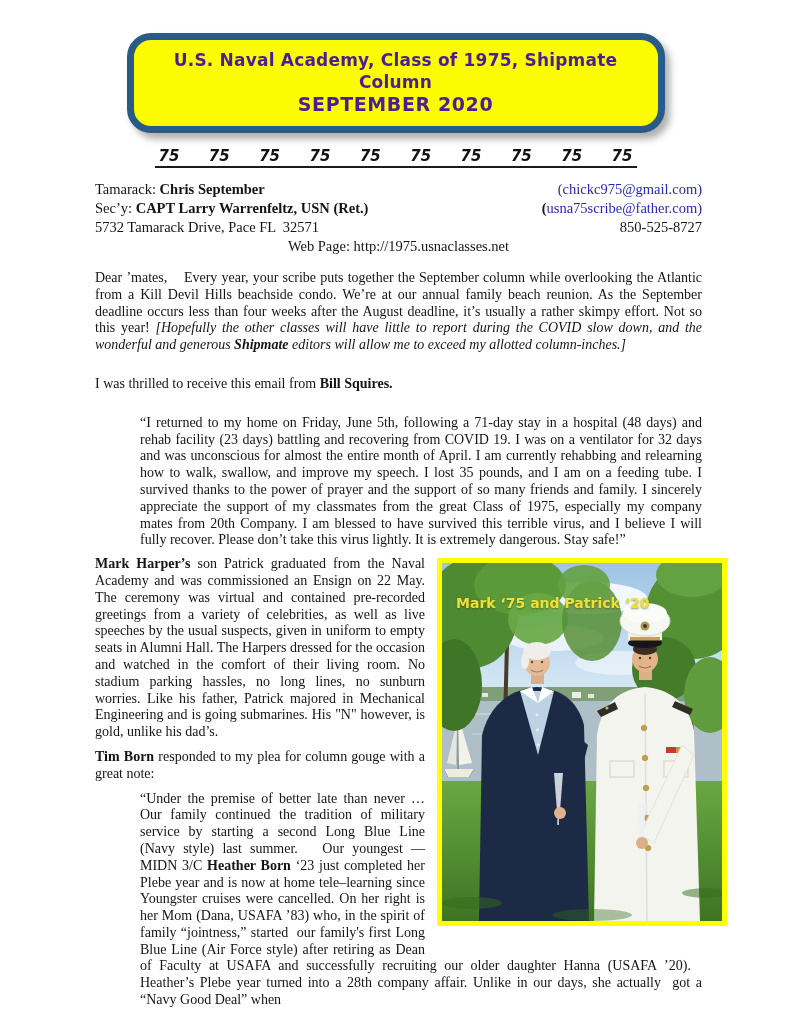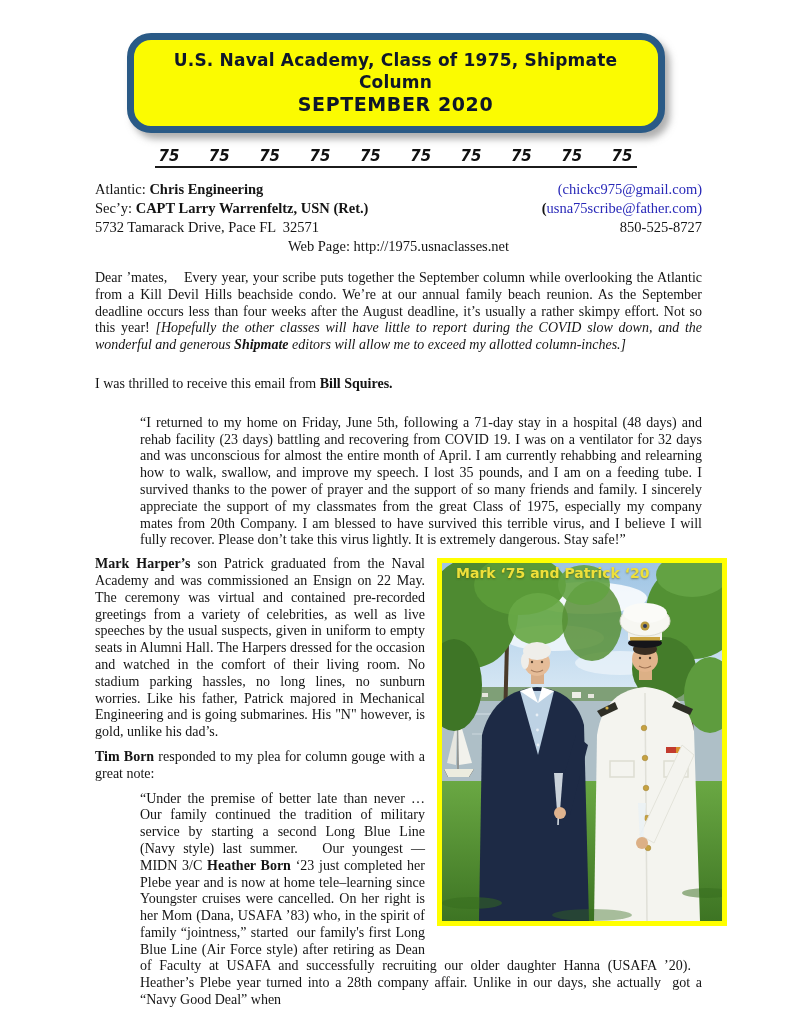--- a/index.html
+++ b/index.html
@@ -4,21 +4,21 @@
 <style>
   html,body{margin:0;padding:0;}
   body{
     width:791px;height:1024px;background:#ffffff;overflow:hidden;position:relative;
     font-family:"Liberation Serif", serif;color:#141414;
   }
   .banner{
     box-sizing:border-box;width:538px;margin:33px auto 0;
     background:#fbfb01;border:7px solid #2a5a86;border-radius:24px;
     padding:9px 4px 11px;text-align:center;
-    font-family:"DejaVu Sans", sans-serif;font-weight:bold;color:#0f172a;
+    font-family:"DejaVu Sans", sans-serif;font-weight:bold;color:#4c1d95;
     box-shadow:5px 6px 7px rgba(110,110,110,.55);
   }
   .banner-line1{font-size:17px;line-height:22px;letter-spacing:.2px;}
   .banner-line2{font-size:19px;line-height:22px;letter-spacing:.6px;}
   .row75{
     width:474px;margin:14px auto 0;display:flex;justify-content:space-between;
     border-bottom:2px solid #1b1b1b;padding:0 4px 1px;
     font-family:"DejaVu Sans", sans-serif;font-weight:bold;font-style:italic;font-size:15px;color:#111;gap:12px;
   }
   .content{margin:12px 89px 0 95px;font-size:14px;line-height:16.8px;}
@@ -34,21 +34,21 @@
   .quote{margin-left:45px;}
   .wrap-section{margin-top:7px;}
   .wrap-section::after{content:"";display:block;clear:both;}
   .photo-frame{
     float:right;box-sizing:border-box;width:290px;height:368px;
     border:5px solid #ffff00;margin:2px -25px 26px 12px;
     position:relative;background:#9ec4e4;
   }
   .photo-frame svg{display:block;width:100%;height:100%;}
   .photo-caption{
-    position:absolute;top:2px;left:14px;
+    position:absolute;top:32px;left:14px;
     font-family:"DejaVu Sans", sans-serif;font-weight:bold;font-size:14px;
     color:#eee03a;text-shadow:0 1px 2px rgba(70,70,0,.55);white-space:nowrap;
   }
 </style>
 </head>
 <body>
 
 <div class="page">
 
   <div class="banner">
@@ -66,21 +66,21 @@
       <span>75</span>
       <span>75</span>
       <span>75</span>
       <span>75</span>
   </div>
 
   <div class="content">
 
     <div class="contact">
       <div class="crow">
-        <span><span>Atlantic: </span><b>Chris Engineering</b></span>
+        <span><span>Tamarack: </span><b>Chris September</b></span>
         <span class="blue">(chickc975@gmail.com)</span>
       </div>
       <div class="crow">
         <span><span>Sec’y: </span><b>CAPT Larry Warrenfeltz, USN (Ret.)</b></span>
         <span><b>(</b><span class="blue">usna75scribe@father.com)</span></span>
       </div>
       <div class="crow">
         <span>5732 Tamarack Drive, Pace FL &nbsp;32571</span>
         <span>850-525-8727</span>
       </div>

